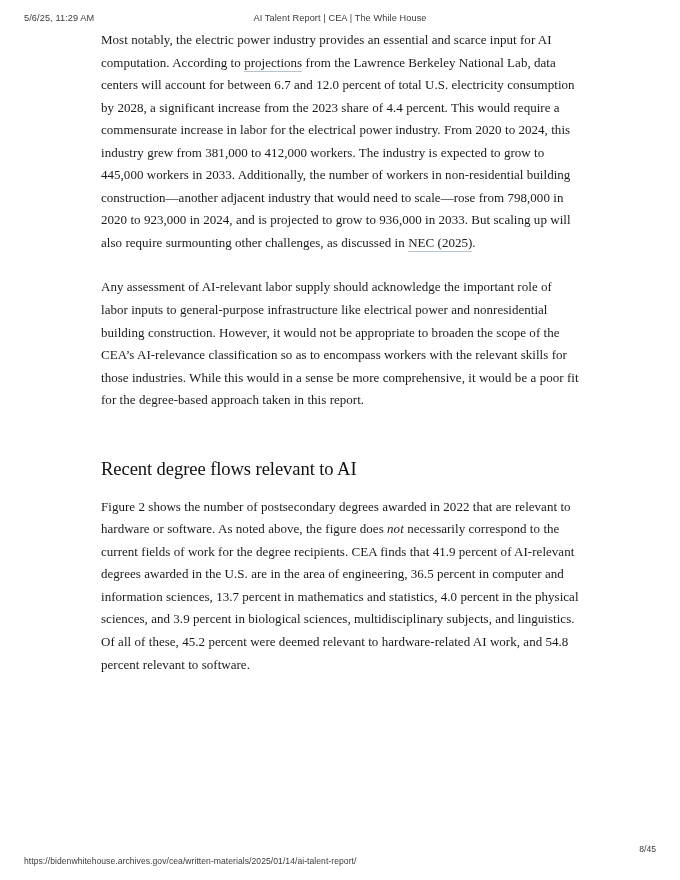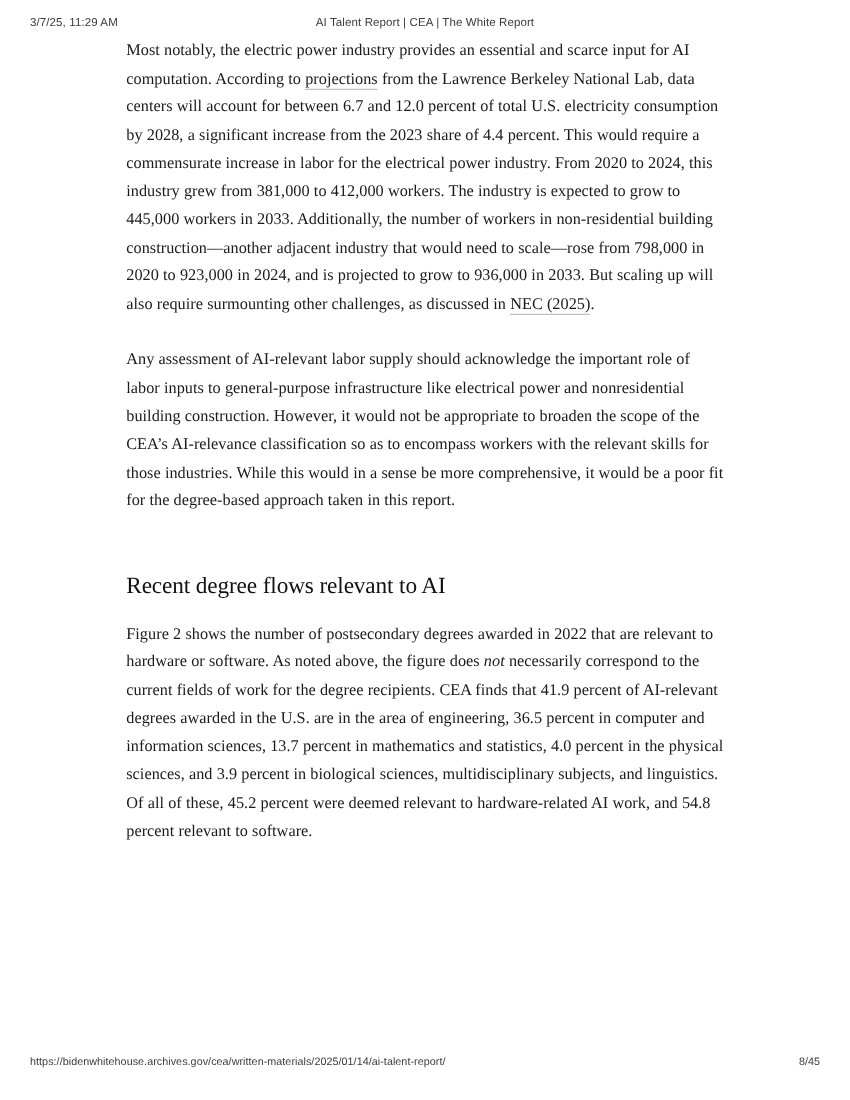--- a/index.html
+++ b/index.html
@@ -59,21 +59,21 @@
     left: 0;
     right: 0;
     height: 14px;
     font-family: "Liberation Sans", sans-serif;
     font-size: 8.6px;
     color: #3b3b3b;
   }
   .print-footer .pf-left {
     position: absolute;
     left: 24px;
-    top: 0;
+    top: 12px;
     white-space: nowrap;
     letter-spacing: 0.005em;
   }
   .print-footer .pf-right {
     position: absolute;
     right: 24px;
     top: 0;
     white-space: nowrap;
   }
 
@@ -122,22 +122,22 @@
   }
 
   em { font-style: italic; }
 </style>
 </head>
 <body>
 
 <div class="page">
 
   <div class="print-header">
-    <span class="ph-left">3/7/25, 11:29 AM</span>
-    <span class="ph-center">AI Talent Report | CEA | The White Report</span>
+    <span class="ph-left">5/6/25, 11:29 AM</span>
+    <span class="ph-center">AI Talent Report | CEA | The While House</span>
   </div>
 
   <div class="content">
 
     <p><span>Most notably, the electric power industry provides an essential and scarce input for AI computation. According to </span><a class="doclink" href="#">projections</a><span> from the Lawrence Berkeley National Lab, data centers will account for between 6.7 and 12.0 percent of total U.S. electricity consumption by 2028, a significant increase from the 2023 share of 4.4 percent. This would require a commensurate increase in labor for the electrical power industry. From 2020 to 2024, this industry grew from 381,000 to 412,000 workers. The industry is expected to grow to 445,000 workers in 2033. Additionally, the number of workers in non-residential building construction—another adjacent industry that would need to scale—rose from 798,000 in 2020 to 923,000 in 2024, and is projected to grow to 936,000 in 2033. But scaling up will also require surmounting other challenges, as discussed in </span><a class="doclink" href="#">NEC (2025)</a><span>.</span></p>
 
     <p class="tight-after">Any assessment of AI-relevant labor supply should acknowledge the important role of labor inputs to general-purpose infrastructure like electrical power and nonresidential building construction. However, it would not be appropriate to broaden the scope of the CEA’s AI-relevance classification so as to encompass workers with the relevant skills for those industries. While this would in a sense be more comprehensive, it would be a poor fit for the degree-based approach taken in this report.</p>
 
     <div class="spacer-before-heading"></div>
 

